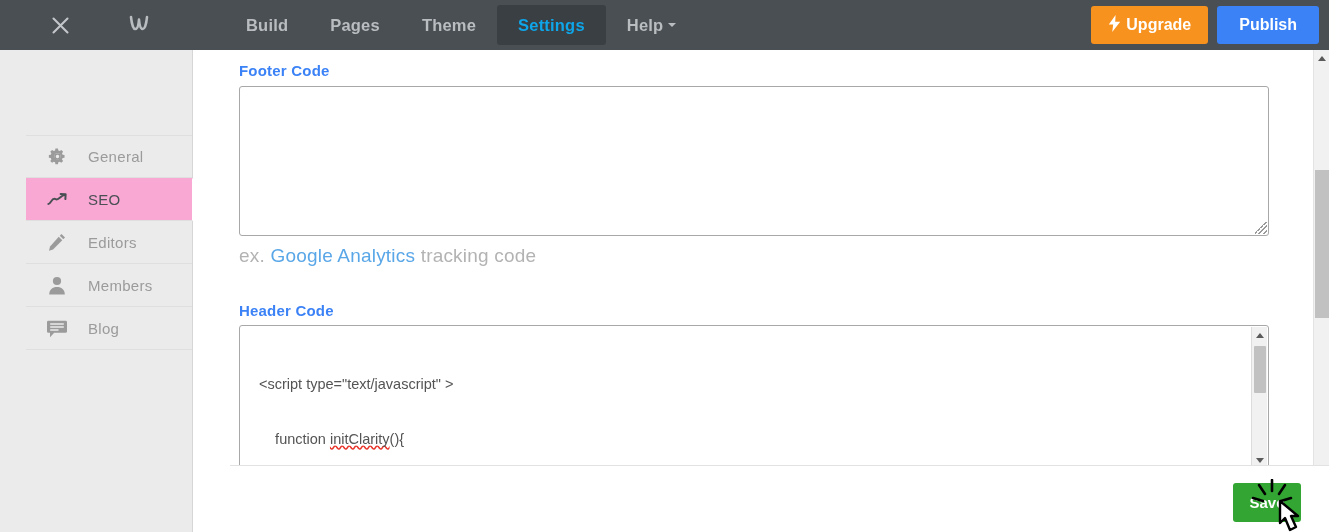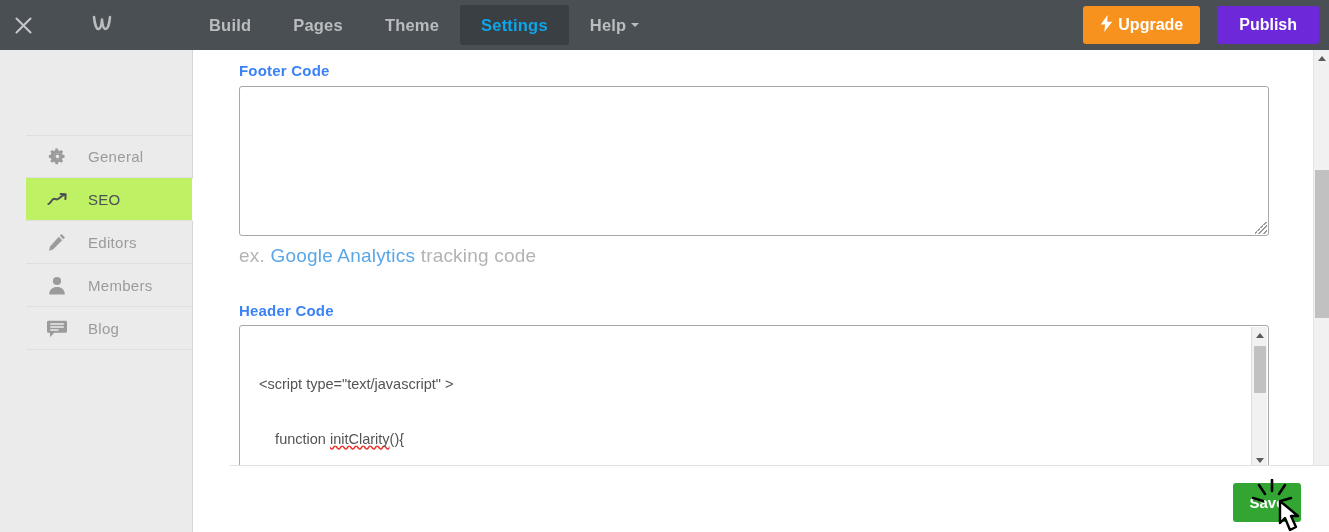--- a/index.html
+++ b/index.html
@@ -9,21 +9,21 @@
     background: #ffffff;
     font-family: "Liberation Sans", sans-serif;
   }
   #app { position: relative; width: 1329px; height: 532px; }
 
   
   .topbar {
     position: absolute; top: 0; left: 0;
     width: 1329px; height: 50px;
     background: #4a4f54;
-    display: flex; align-items: center;
+    display: flex; align-items: center; padding-left: 37px;
   }
   .close-btn {
     width: 46px; height: 50px;
     display: flex; align-items: center; justify-content: center;
     cursor: pointer;
   }
   .close-btn svg { display: block; }
   .logo-wrap {
     width: 68px; height: 50px;
     display: flex; align-items: center; justify-content: center;
@@ -42,30 +42,30 @@
   }
   .nav-item.active { background: #3a3f44; color: #0ea5e9; }
   .nav-item .caret {
     display: inline-block; margin-left: 5px;
     border-left: 4px solid transparent;
     border-right: 4px solid transparent;
     border-top: 4px solid #b9bdc0;
   }
   .topbar-right {
     position: absolute; right: 10px; top: 0;
-    height: 50px; display: flex; align-items: center; gap: 17px;
+    height: 50px; display: flex; align-items: center; gap: 9px;
   }
   .btn-upgrade {
     background: #f7921e; color: #fff; font-size: 16px; font-weight: bold;
     height: 38px; padding: 0 17px; border: none; border-radius: 3px;
     display: flex; align-items: center; gap: 5px; cursor: pointer;
     font-family: "Liberation Sans", sans-serif;
   }
   .btn-publish {
-    background: #6d28d9; color: #fff; font-size: 16px; font-weight: bold;
+    background: #3b82f6; color: #fff; font-size: 16px; font-weight: bold;
     height: 38px; padding: 0 22px; border: none; border-radius: 3px;
     cursor: pointer; font-family: "Liberation Sans", sans-serif; text-align: center;
   }
 
   
   .sidebar {
     position: absolute; top: 50px; left: 0;
     width: 193px; height: 482px;
     background: #ebebeb;
     border-right: 1px solid #d6d6d6;
@@ -80,21 +80,21 @@
   }
   .side-item:first-child { margin-top: 85px; border-top: 1px solid #dfdfdf; }
   .side-item .s-icon {
     width: 62px; display: flex; align-items: center; justify-content: center;
     color: #9b9b9b;
   }
   .side-item .s-label {
     font-size: 15px; color: #9b9b9b; letter-spacing: .3px;
   }
   .side-item.active {
-    background: #bef264;
+    background: #f9a8d4;
     border-right: 1px solid #ffffff;
     margin-right: -1px;
   }
   .side-item.active .s-label { color: #4a4f54; font-weight: normal; }
   .side-item.active .s-icon { color: #4a4f54; }
 
   
   .main {
     position: absolute; top: 50px; left: 194px;
     width: 1120px; height: 482px;

